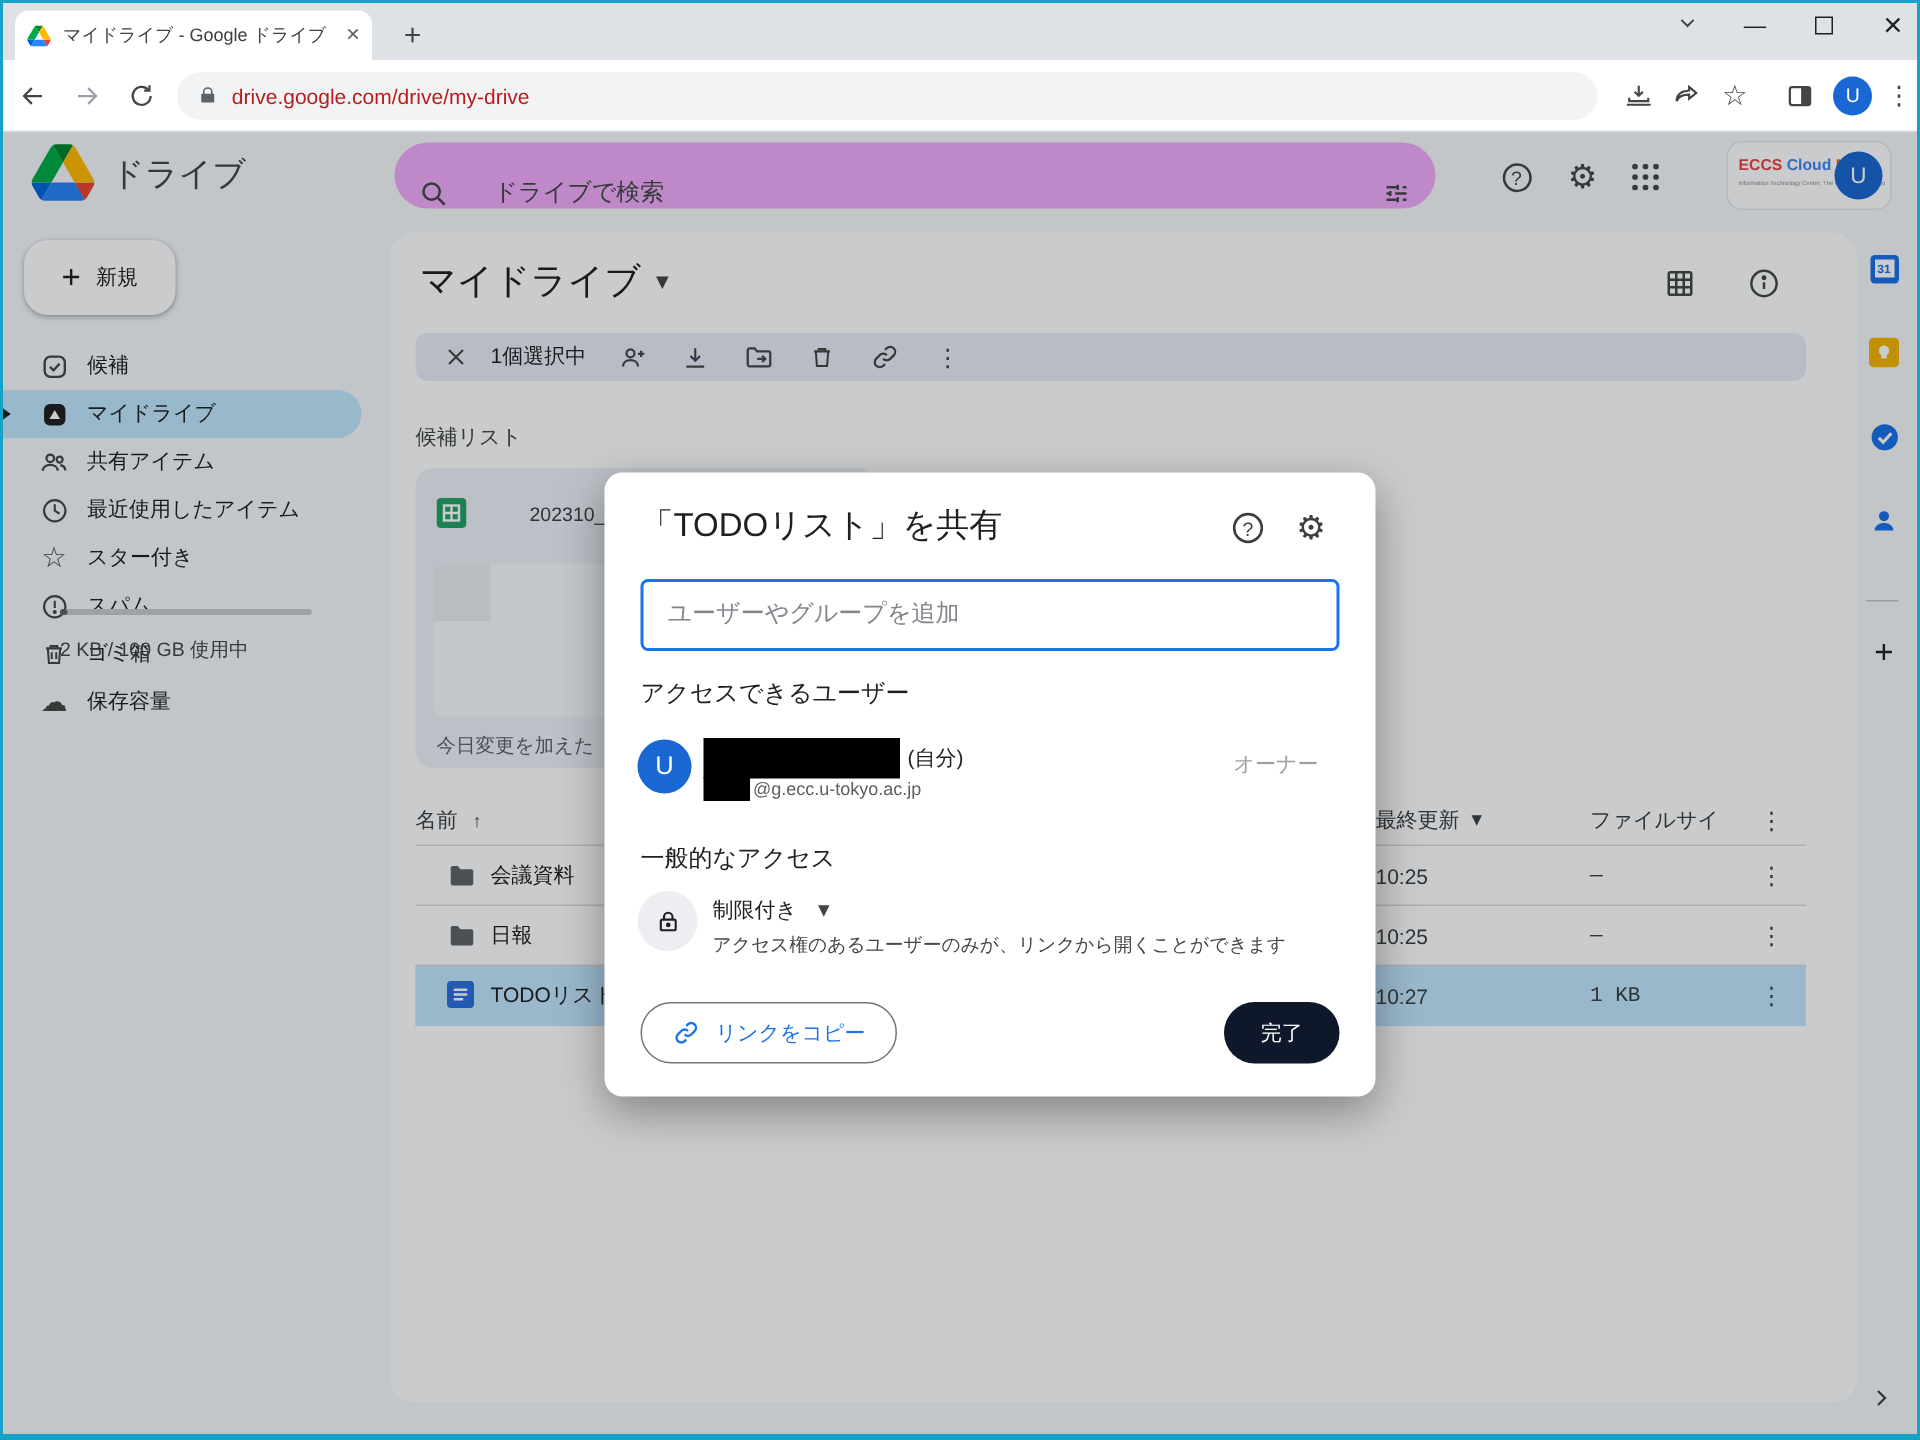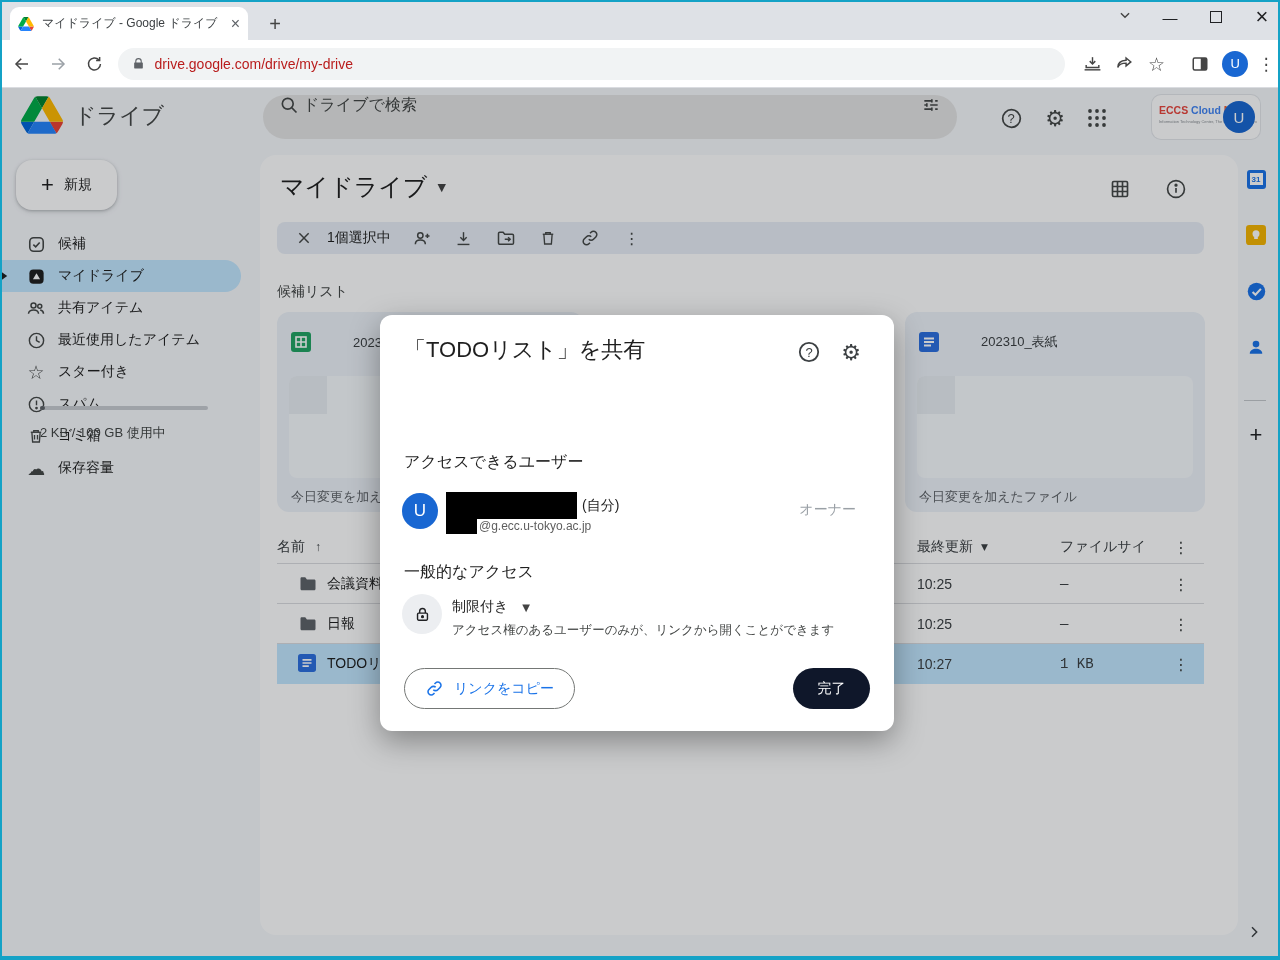--- a/index.html
+++ b/index.html
@@ -23,21 +23,21 @@
   #omnibox{margin-left:10px;width:952px;height:32px;background:#f1f3f4;border-radius:16px;display:flex;align-items:center;padding:0 14px;box-sizing:border-box;gap:10px;}
   #url{font-size:14px;color:#b91c1c;}
   .addr-right{width:28px;height:28px;display:flex;align-items:center;justify-content:center;color:#444;margin-left:4px;}
   #chrome-avatar{width:26px;height:26px;border-radius:50%;background:#1967d2;color:#fff;font-size:13px;display:flex;align-items:center;justify-content:center;margin-left:8px;}
   
   #app{position:absolute;left:0;top:88px;width:1280px;height:868px;background:#f7f9fc;}
   #scrim{position:absolute;inset:0;background:rgba(5,10,16,.21);z-index:50;}
   
   #drive-logo{position:absolute;left:21px;top:8px;}
   #drive-wordmark{position:absolute;left:74px;top:13px;font-size:22px;color:#444746;}
-  #searchbar{position:absolute;left:263px;top:7px;width:694px;height:44px;background:#e5e5e5;border-radius:22px;display:flex;align-items:flex-start;padding:0 16px;box-sizing:border-box;gap:2px;}
+  #searchbar{position:absolute;left:263px;top:7px;width:694px;height:44px;background:#f0abfc;border-radius:22px;display:flex;align-items:flex-end;padding:0 16px;box-sizing:border-box;gap:28px;}
   #search-input{border:none;outline:none;background:transparent;font-size:16px;color:#444746;flex:1;font-family:inherit;}
   #search-input::placeholder{color:#444746;opacity:1;}
   .hdr-ico{position:absolute;top:16px;width:28px;height:28px;display:flex;align-items:center;justify-content:center;color:#444746;}
   #eccs-badge{position:absolute;left:1152px;top:7px;width:108px;height:44px;background:#fff;border-radius:9px;box-shadow:0 0 0 1px #e3e6ea;}
   #eccs-logo{position:absolute;left:7px;top:9px;font-size:10.5px;font-weight:bold;letter-spacing:0;white-space:nowrap;}
   #eccs-sub{position:absolute;left:7px;top:24px;font-size:4px;color:#8a8f94;white-space:nowrap;}
   .eccs-red{color:#e8453c;} .eccs-blue{color:#4285f4;}
   .eccs-multi{background:linear-gradient(90deg,#ea4335,#fbbc04,#4285f4,#34a853);-webkit-background-clip:text;background-clip:text;color:transparent;}
   #hdr-avatar{position:absolute;right:5px;top:6px;width:32px;height:32px;border-radius:50%;background:#1967d2;color:#fff;font-size:15px;display:flex;align-items:center;justify-content:center;}
   
@@ -79,21 +79,21 @@
   #list-head{height:33px;}
   .col-name{position:absolute;left:0;top:50%;transform:translateY(-50%);font-size:14px;color:#3c4043;display:flex;align-items:center;gap:10px;}
   .row-icon{position:absolute;left:21px;top:50%;transform:translateY(-50%);width:20px;height:20px;}
   .row-name{position:absolute;left:50px;top:50%;transform:translateY(-50%);font-size:14px;color:#1f1f1f;white-space:nowrap;}
   .col-mod{position:absolute;left:640px;top:50%;transform:translateY(-50%);font-size:14px;color:#3c4043;display:flex;gap:8px;align-items:center;}
   .col-size{position:absolute;left:783px;top:50%;transform:translateY(-50%);font-size:14px;color:#3c4043;font-family:Liberation Mono, monospace;}
   .col-kebab{position:absolute;left:890px;top:50%;transform:translateY(-50%);width:28px;text-align:center;font-size:16px;color:#444746;}
   .lrow.selected{background:#c2e7ff;border-bottom:1px solid #c2e7ff;}
   .sort-glyph{font-size:12px;color:#3c4043;}
   
-  #dialog{position:absolute;left:380px;top:227px;width:514px;height:416px;background:#fff;border-radius:12px;z-index:60;box-shadow:0 10px 30px rgba(0,0,0,.35);}
+  #dialog{position:absolute;left:403px;top:227px;width:514px;height:416px;background:#fff;border-radius:12px;z-index:60;box-shadow:0 10px 30px rgba(0,0,0,.35);}
   #dlg-title{position:absolute;left:24px;top:20px;font-size:22px;color:#1f1f1f;}
   .dlg-hico{position:absolute;top:24px;width:26px;height:26px;display:flex;align-items:center;justify-content:center;color:#3c4043;}
   #dlg-input{position:absolute;left:24px;top:71px;width:466px;height:48px;border:2px solid #1a73e8;border-radius:5px;box-sizing:border-box;font-size:16px;color:#1f1f1f;padding:0 16px;outline:none;font-family:inherit;}
   #dlg-input::placeholder{color:#80868b;opacity:1;}
   .dlg-section{position:absolute;left:24px;font-size:16px;color:#1f1f1f;}
   #owner-avatar{position:absolute;left:22px;top:178px;width:36px;height:36px;border-radius:50%;background:#1967d2;color:#fff;font-size:17px;display:flex;align-items:center;justify-content:center;}
   .redact{position:absolute;background:#000;}
   #owner-self{position:absolute;left:202px;top:182px;font-size:14px;color:#1f1f1f;}
   #owner-email{position:absolute;left:99px;top:204px;font-size:12px;color:#5e5e5e;}
   #owner-role{position:absolute;right:38px;top:186px;font-size:14px;color:#9aa0a6;}
@@ -416,35 +416,20 @@
             </svg>
         </span>
         <span class="sc-name">202310_</span>
       </div>
       <div class="sc-preview">
           <div class="sc-corner"></div>
         </div>
       <div class="sc-caption">今日変更を加えた</div>
     </div>
 
-    <div class="sugg-card" style="left:645px;width:300px;">
-      <div class="sc-head">
-        <span>
-          <svg width="20" height="20" viewBox="0 0 20 20">
-              <rect width="20" height="20" rx="3" fill="#2c6fe0"></rect>
-              <path d="M5 6.5h10M5 10h10M5 13.5h7" stroke="#fff" stroke-width="1.8"></path>
-            </svg>
-        </span>
-        <span class="sc-name">202310_表紙</span>
-      </div>
-      <div class="sc-preview">
-          <div class="sc-corner"></div>
-        </div>
-      <div class="sc-caption">今日変更を加えたファイル</div>
-    </div>
 
     <div id="list">
       <div class="lrow" id="list-head">
         <span class="col-name">
           <span>名前</span>
           <span class="sort-glyph">↑</span>
         </span>
         <span class="col-mod">
           <span>最終更新</span>
           <span class="sort-glyph" style="font-size:9px;font-family:'DejaVu Sans',sans-serif;">▼</span>
@@ -531,20 +516,21 @@
   <div id="dialog">
     <div id="dlg-title">「TODOリスト」を共有</div>
     <span class="dlg-hico" style="right:72px;">
       <svg width="24" height="24" viewBox="0 0 24 24" fill="none" stroke="#3c4043" stroke-width="1.8">
           <circle cx="12" cy="12" r="9.2"></circle>
         </svg>
       <span style="position:absolute;font-size:13px;color:#3c4043;">?</span>
     </span>
     <span class="dlg-hico" style="right:30px;font-family:'DejaVu Sans',sans-serif;font-size:22px;color:#3c4043;">⚙</span>
 
+    <input id="dlg-input" placeholder="ユーザーやグループを追加" style="">
 
     <div class="dlg-section" style="top:137px;">アクセスできるユーザー</div>
 
     <div id="owner-avatar">U</div>
     <div class="redact" style="left:66px;top:177px;width:131px;height:27px;"></div>
     <div id="owner-self">(自分)</div>
     <div class="redact" style="left:66px;top:203px;width:31px;height:16px;"></div>
     <div id="owner-email">@g.ecc.u-tokyo.ac.jp</div>
     <div id="owner-role">オーナー</div>
 

